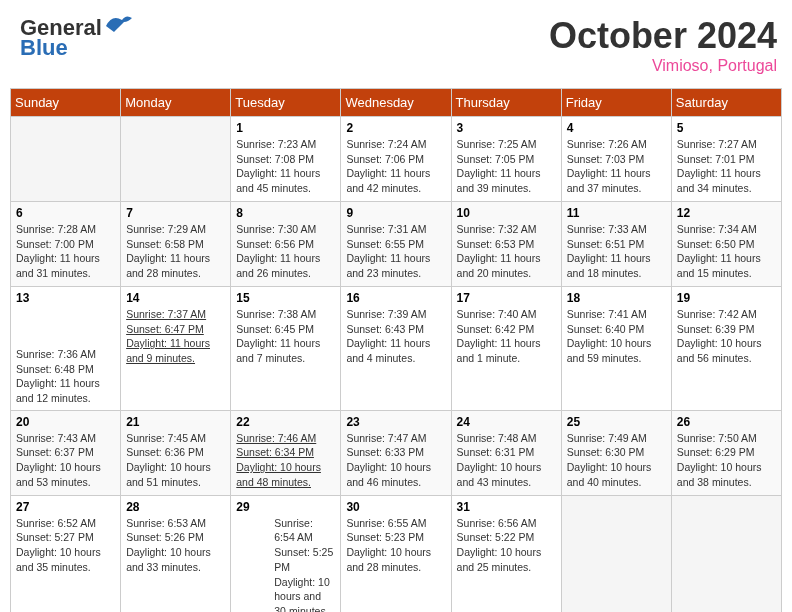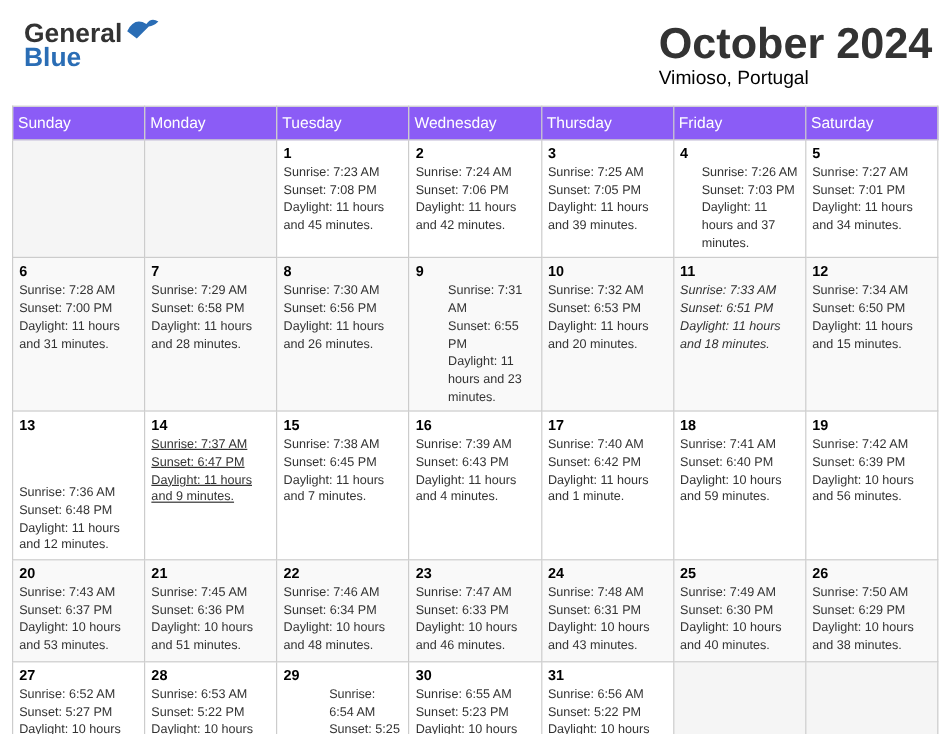--- a/index.html
+++ b/index.html
@@ -11,37 +11,38 @@
       padding: 10px;
     }
     .header {
       display: flex;
       justify-content: space-between;
       align-items: flex-start;
       margin-bottom: 8px;
       padding: 5px 5px 5px 10px;
     }
     .title-area {
+      text-align: right;
     }
     .month-title {
       font-size: 36px;
       font-weight: bold;
       color: #333;
     }
     .location {
       font-size: 16px;
-      color: #000000;
+      color: #ec4899;
     }
     .calendar {
       width: 100%;
       border-collapse: collapse;
       font-size: 11px;
     }
     .calendar th {
-      background: #8b5cf6;
+      background: #c2410c;
       color: #fff;
       padding: 6px 4px;
       text-align: left;
       font-size: 13px;
       font-weight: normal;
       border: 1px solid #ccc;
     }
     .calendar td {
       border: 1px solid #ccc;
       padding: 4px 5px;
@@ -130,21 +131,21 @@
 Daylight: 11 hours and 42 minutes.</div>
         </td>
         <td>
           <span class="day-num">3</span>
           <div class="day-info" style="white-space: pre-line;">Sunrise: 7:25 AM
 Sunset: 7:05 PM
 Daylight: 11 hours and 39 minutes.</div>
         </td>
         <td>
           <span class="day-num">4</span>
-          <div class="day-info" style="white-space: pre-line; margin-left: 18px;">Sunrise: 7:26 AM
+          <div class="day-info" style="white-space: pre-line;">Sunrise: 7:26 AM
 Sunset: 7:03 PM
 Daylight: 11 hours and 37 minutes.</div>
         </td>
         <td>
           <span class="day-num">5</span>
           <div class="day-info" style="white-space: pre-line;">Sunrise: 7:27 AM
 Sunset: 7:01 PM
 Daylight: 11 hours and 34 minutes.</div>
         </td>
       </tr>
@@ -162,33 +163,33 @@
 Daylight: 11 hours and 28 minutes.</div>
         </td>
         <td>
           <span class="day-num">8</span>
           <div class="day-info" style="white-space: pre-line;">Sunrise: 7:30 AM
 Sunset: 6:56 PM
 Daylight: 11 hours and 26 minutes.</div>
         </td>
         <td>
           <span class="day-num">9</span>
-          <div class="day-info" style="white-space: pre-line; margin-left: 27px;">Sunrise: 7:31 AM
+          <div class="day-info" style="white-space: pre-line;">Sunrise: 7:31 AM
 Sunset: 6:55 PM
 Daylight: 11 hours and 23 minutes.</div>
         </td>
         <td>
           <span class="day-num">10</span>
           <div class="day-info" style="white-space: pre-line;">Sunrise: 7:32 AM
 Sunset: 6:53 PM
 Daylight: 11 hours and 20 minutes.</div>
         </td>
         <td>
           <span class="day-num">11</span>
-          <div class="day-info" style="white-space: pre-line; font-style: italic;">Sunrise: 7:33 AM
+          <div class="day-info" style="white-space: pre-line;">Sunrise: 7:33 AM
 Sunset: 6:51 PM
 Daylight: 11 hours and 18 minutes.</div>
         </td>
         <td>
           <span class="day-num">12</span>
           <div class="day-info" style="white-space: pre-line;">Sunrise: 7:34 AM
 Sunset: 6:50 PM
 Daylight: 11 hours and 15 minutes.</div>
         </td>
       </tr>
@@ -244,21 +245,21 @@
 Daylight: 10 hours and 53 minutes.</div>
         </td>
         <td>
           <span class="day-num">21</span>
           <div class="day-info" style="white-space: pre-line;">Sunrise: 7:45 AM
 Sunset: 6:36 PM
 Daylight: 10 hours and 51 minutes.</div>
         </td>
         <td>
           <span class="day-num">22</span>
-          <div class="day-info" style="white-space: pre-line;">Sunrise: 7:46 AM
+          <div class="day-info" style="white-space: pre-line; text-decoration: underline;">Sunrise: 7:46 AM
 Sunset: 6:34 PM
 Daylight: 10 hours and 48 minutes.</div>
         </td>
         <td>
           <span class="day-num">23</span>
           <div class="day-info" style="white-space: pre-line;">Sunrise: 7:47 AM
 Sunset: 6:33 PM
 Daylight: 10 hours and 46 minutes.</div>
         </td>
         <td>
@@ -283,21 +284,21 @@
       <tr>
         <td>
           <span class="day-num">27</span>
           <div class="day-info" style="white-space: pre-line;">Sunrise: 6:52 AM
 Sunset: 5:27 PM
 Daylight: 10 hours and 35 minutes.</div>
         </td>
         <td>
           <span class="day-num">28</span>
           <div class="day-info" style="white-space: pre-line;">Sunrise: 6:53 AM
-Sunset: 5:22 PM
+Sunset: 5:26 PM
 Daylight: 10 hours and 33 minutes.</div>
         </td>
         <td>
           <span class="day-num">29</span>
           <div class="day-info" style="white-space: pre-line; margin-left: 38px;">Sunrise: 6:54 AM
 Sunset: 5:25 PM
 Daylight: 10 hours and 30 minutes.</div>
         </td>
         <td>
           <span class="day-num">30</span>

